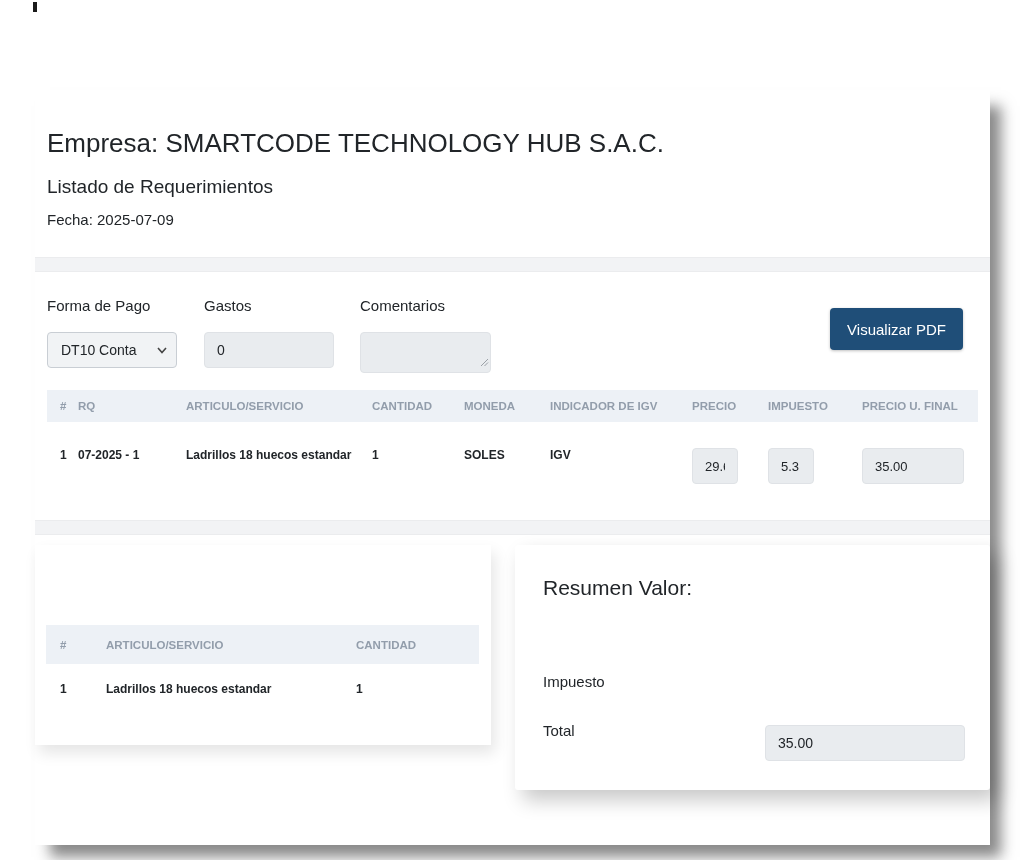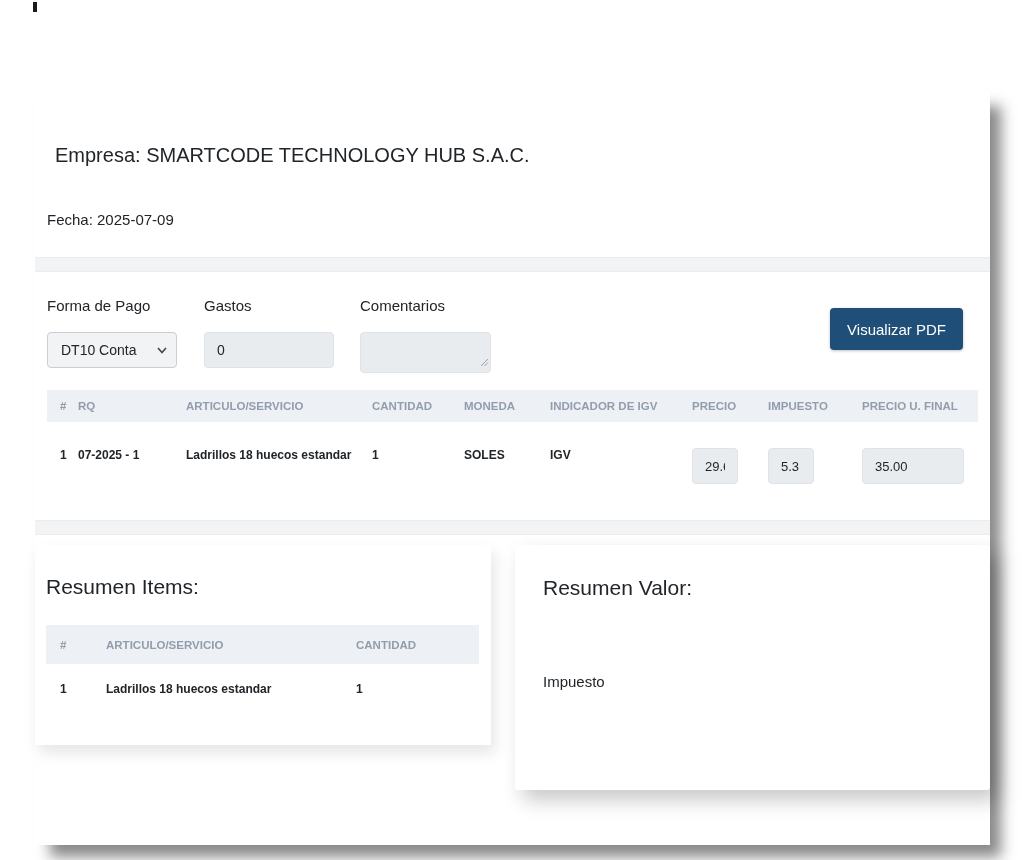--- a/index.html
+++ b/index.html
@@ -5,21 +5,21 @@
   * { margin:0; padding:0; box-sizing:border-box; }
   html,body { width:1024px; height:860px; background:#ffffff; overflow:hidden;
               font-family:"Liberation Sans","DejaVu Sans",sans-serif; color:#212529; }
 
   .top-tick { position:absolute; left:33px; top:2px; width:4px; height:10px; background:#1a1a1a; }
 
   .main-card { position:absolute; left:35px; top:90px; width:955px; height:755px;
                background:#ffffff;
                box-shadow:13px 14px 13px -2px rgba(40,40,40,0.55); }
 
-  .company-title { position:absolute; left:20px; top:38px; font-size:20px; font-weight:500;margin-top:16px; }
+  .company-title { position:absolute; left:12px; top:38px; font-size:26px; font-weight:500; }
   .list-subtitle { position:absolute; left:12px; top:86px; font-size:19px; font-weight:400; }
   .date-text     { position:absolute; left:12px; top:121px; font-size:15px; font-weight:400; }
 
   .divider { position:absolute; left:0; width:955px; height:15px; background:#f2f3f5;
              border-top:1px solid #ebecee; border-bottom:1px solid #ebecee; }
   .divider-1 { top:167px; }
   .divider-2 { top:430px; }
 
   .form-label { position:absolute; top:206px; font-size:15px; line-height:20px; }
   .lbl-pago { left:12px; } .lbl-gastos { left:169px; } .lbl-coment { left:325px; }
@@ -79,20 +79,21 @@
   .valor-input { position:absolute; left:222px; top:3px; width:200px; height:36px; font-size:14px; }
 </style>
 </head>
 <body>
 
 <div class="top-tick"></div>
 
 <div class="main-card">
 
   <div class="company-title">Empresa: SMARTCODE TECHNOLOGY HUB S.A.C.</div>
+  <div class="list-subtitle">Listado de Requerimientos</div>
   <div class="date-text">Fecha: 2025-07-09</div>
 
   <div class="divider divider-1"></div>
 
   <div class="form-label lbl-pago">Forma de Pago</div>
   <div class="form-label lbl-gastos">Gastos</div>
   <div class="form-label lbl-coment">Comentarios</div>
 
   <div class="payment-select">
     <span>DT10 Conta</span>
@@ -159,21 +160,20 @@
         <td class="input-cell">
           <input class="ctl final-input" value="35.00" style="">
         </td>
       </tr>
     </tbody>
   </table>
 
   <div class="divider divider-2"></div>
 
   <div class="items-card">
-    <div class="items-title">Resumen Items:</div>
     <table class="items-table">
       <colgroup>
         <col style="width:60px">
           <col style="width:250px">
           <col style="width:123px">
       </colgroup>
       <thead>
         <tr>
           <th>#</th>
           <th>ARTICULO/SERVICIO</th>
@@ -191,15 +191,19 @@
   </div>
 
   <div class="valor-card">
     <div class="valor-title">Resumen Valor:</div>
 
 
     <div class="valor-row valor-row-2">
       <span class="valor-label">Impuesto</span>
     </div>
 
+    <div class="valor-row valor-row-3">
+      <span class="valor-label">Total</span>
+      <input class="ctl valor-input" value="35.00" style="">
+    </div>
   </div>
 
 </div>
 
 </body></html>

